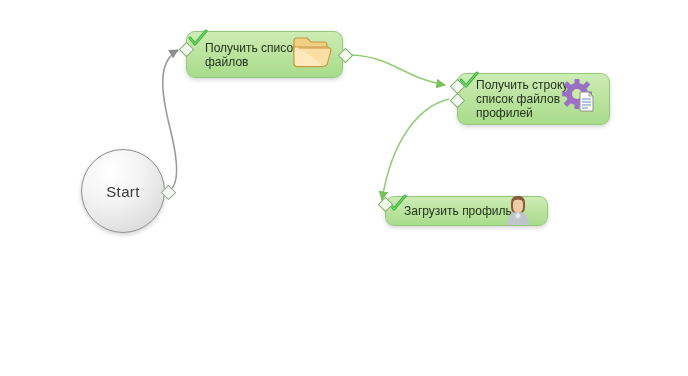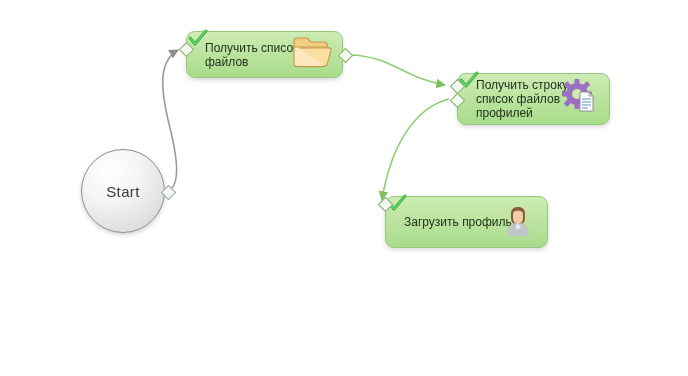--- a/index.html
+++ b/index.html
@@ -196,21 +196,21 @@
         <svg width="20" height="20" viewBox="0 0 20 20" xmlns="http://www.w3.org/2000/svg">
           <path d="M2 9 L7 15 L18 2" fill="none" stroke="#3fb43f" stroke-width="3" stroke-linecap="round" stroke-linejoin="round"></path>
           <path d="M2 9 L7 15 L18 2" fill="none" stroke="#7fe07f" stroke-width="1" stroke-linecap="round" stroke-linejoin="round"></path>
         </svg>
       </span>
     </div>
   </div>
   <div class="diamond" style="left:452px; top:81px;"></div>
   <div class="diamond" style="left:452px; top:95px;"></div>
 
-  <div class="node" style="left:385px; top:196px; width:163px; height:52px;text-align:right;">
+  <div class="node" style="left:385px; top:196px; width:163px; height:30px;text-align:right;">
     <div class="node-inner">
       <span class="node-text" style="max-width:120px;">Загрузить профиль</span>
 
       <span class="node-icon" style="right:14px;">
         <svg width="30" height="32" viewBox="0 0 30 32" xmlns="http://www.w3.org/2000/svg">
           <path d="M15 3 q7 0 7 7 v4 q0 7 -7 7 q-7 0 -7 -7 v-4 q0 -7 7 -7 z" fill="#8a5a3c"></path>
           <path d="M15 5.5 q5 0 5 5.5 v3 q0 5.5 -5 5.5 q-5 0 -5 -5.5 v-3 q0 -5.5 5 -5.5 z" fill="#f0cba8"></path>
           <path d="M9 9 q0 -6 6 -6 q6 0 6 6 q-2 -2.5 -6 -2.5 q-4 0 -6 2.5 z" fill="#8a5a3c"></path>
           <path d="M15 19 q7 0 9 4 q2 3.5 2 9 H4 q0 -5.5 2 -9 q2 -4 9 -4 z" fill="#bfc5c8"></path>
           <path d="M15 19 l-3 4 l3 3 l3 -3 z" fill="#e4e8ea"></path>

